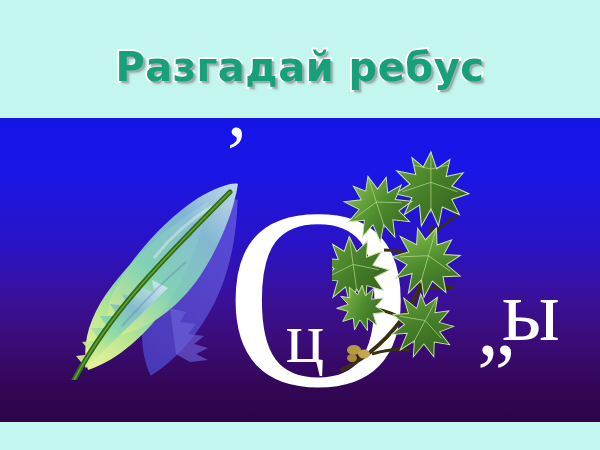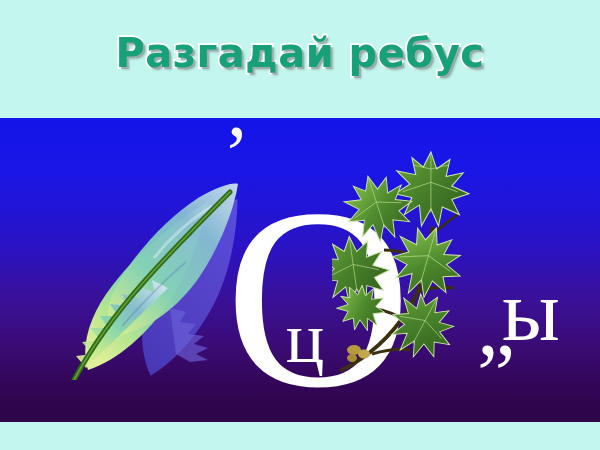--- a/index.html
+++ b/index.html
@@ -28,21 +28,21 @@
     position: absolute;
     left: 0;
     top: 0;
     width: 600px;
     height: 118px;
     background: #c3f6ee;
   }
   #page-title {
     position: absolute;
     left: 0;
-    top: 30px;
+    top: 44px;
     width: 600px;
     text-align: center;
     font-family: "DejaVu Sans", "Liberation Sans", sans-serif;
     font-weight: bold;
     font-size: 40px;
     letter-spacing: 0.5px;
     color: #16a17b;
     -webkit-text-stroke: 3.5px #ffffff;
     paint-order: stroke fill;
     text-shadow:

